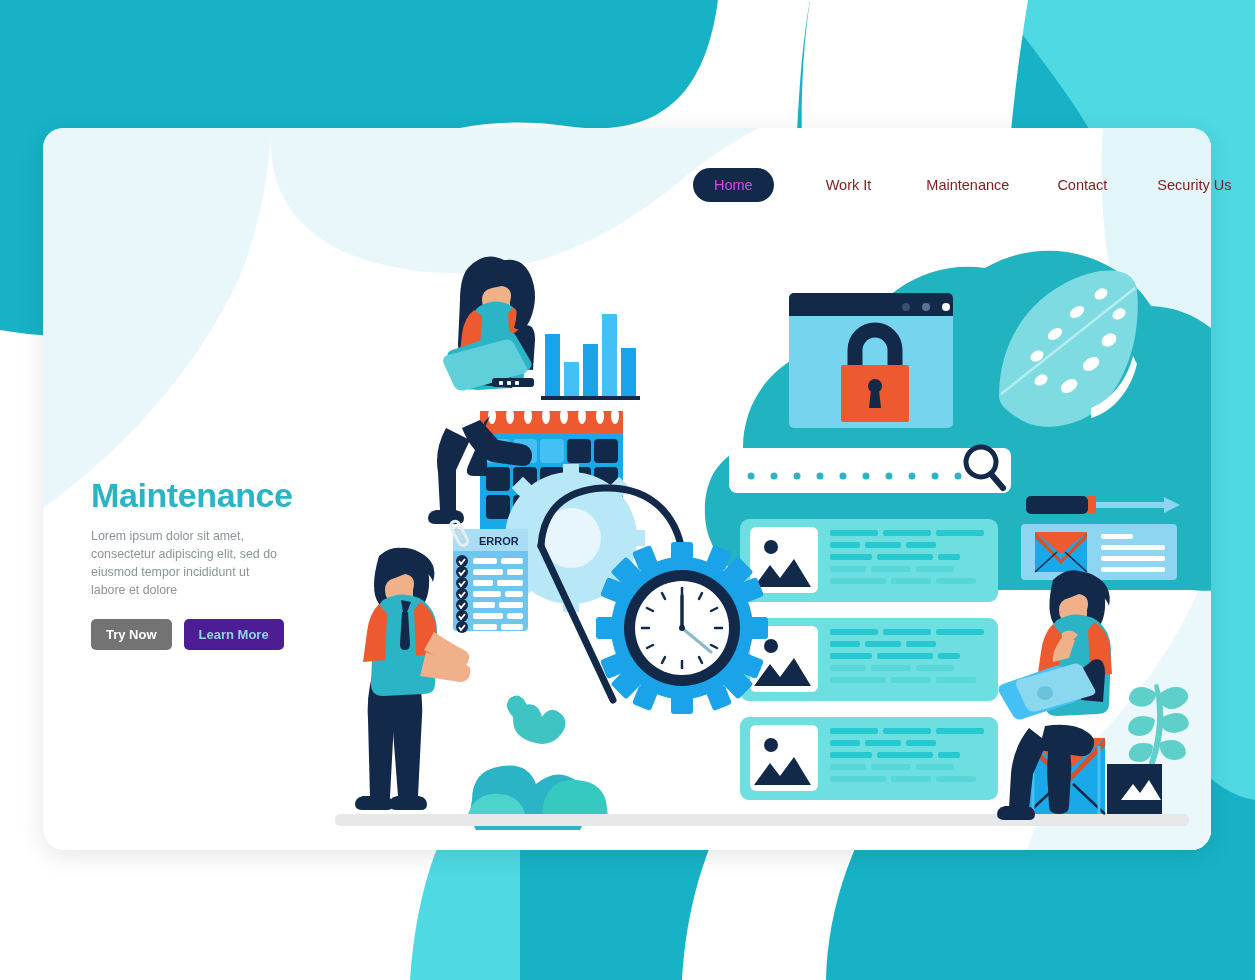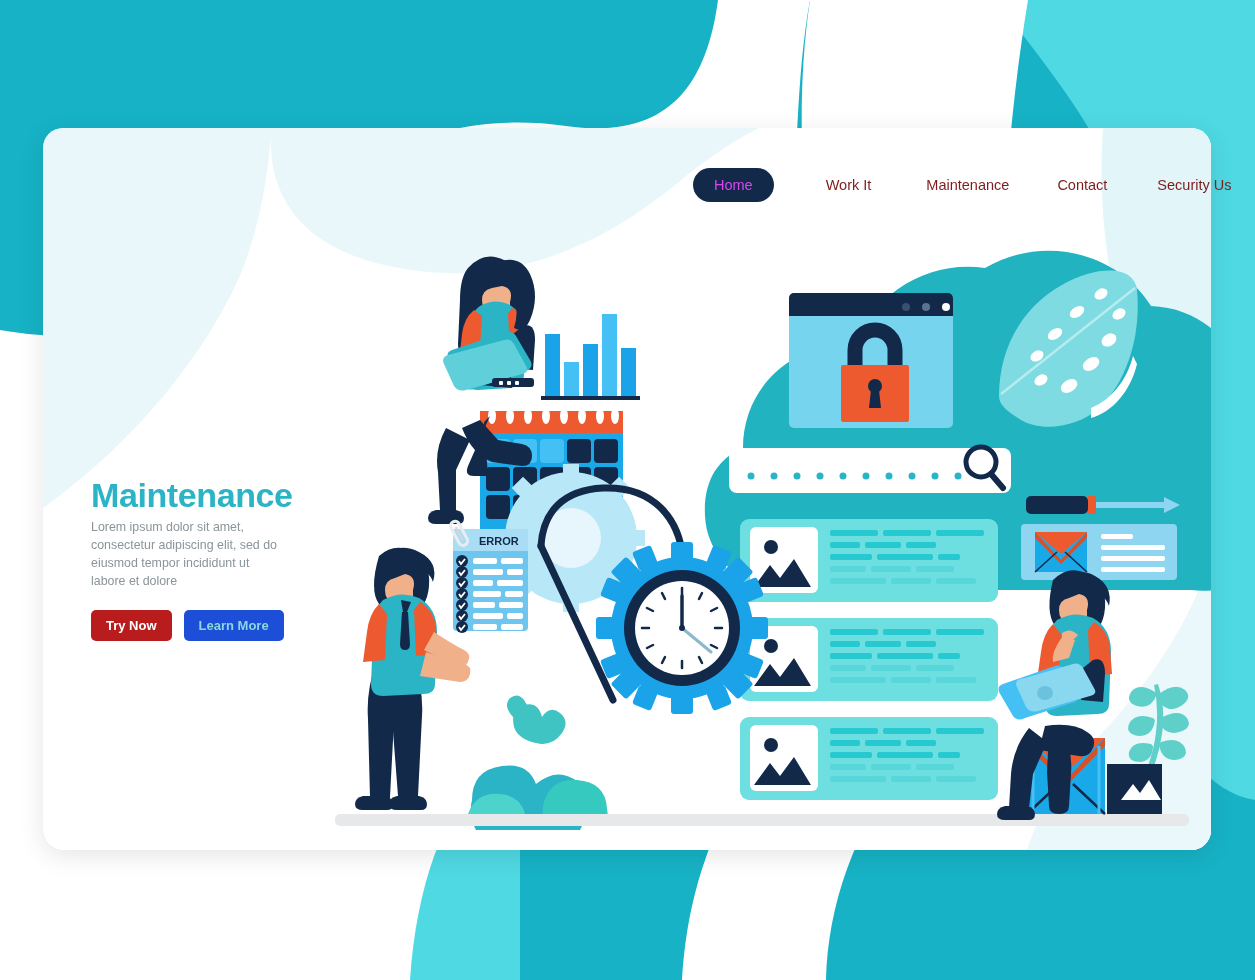--- a/index.html
+++ b/index.html
@@ -50,35 +50,35 @@
   }
   #nav .sp1{ width:52px; } #nav .sp2{ width:55px; }
   #nav .sp3{ width:48px; } #nav .sp4{ width:50px; }
 
   
   #hero { position:absolute; left:91px; top:478px; width:270px; z-index:40; }
   #hero h1 { line-height:1.03; letter-spacing:-0.4px; }
   .h-line1 { display:block; font-size:34px; font-weight:bold; color:#ee5a30; }
   .h-line2 { display:block; font-size:34px; font-weight:bold; color:#2bb3c6; }
   #hero p {
-    margin-top:6px;
+    margin-top:15px;
     font-size:12.4px;
     line-height:1.45;
     color:#8a9499;
     width:192px;
   }
   #hero .btns { margin-top:19px; display:flex; gap:12px; }
   .btn {
     border:none; border-radius:5px; cursor:pointer;
     font-family:"Liberation Sans", sans-serif;
     font-size:13px; font-weight:bold;
     padding:8px 15px;
   }
-  .btn-primary { background:#b91c1c; color:#ffffff;text-align:right; }
-  .btn-secondary { background:#1d4ed8; color:#8cd7e1; }
+  .btn-primary { background:#737373; color:#ffffff;text-align:right; }
+  .btn-secondary { background:#4c1d95; color:#8cd7e1; }
 </style>
 </head>
 <body>
 
 <div id="stage">
 
   <svg class="bg-svg" width="1255" height="980" viewBox="0 0 1255 980">
     <rect x="0" y="0" width="1255" height="980" fill="#17b2c6"></rect>
     <path d="M1000 0 H1255 V800 C1190 790 1150 700 1140 600 C1128 470 1180 330 1120 190 C1080 95 1020 40 1000 0 Z" fill="#4fd9e3"></path>
     <rect x="0" y="820" width="520" height="160" fill="#4fd9e3"></rect>

